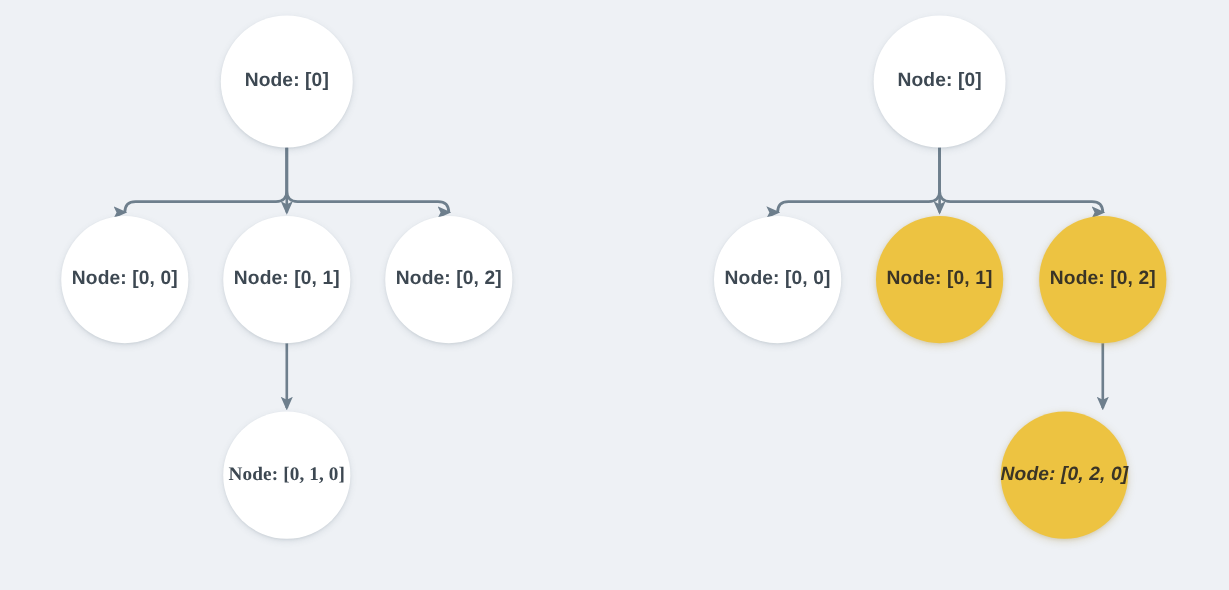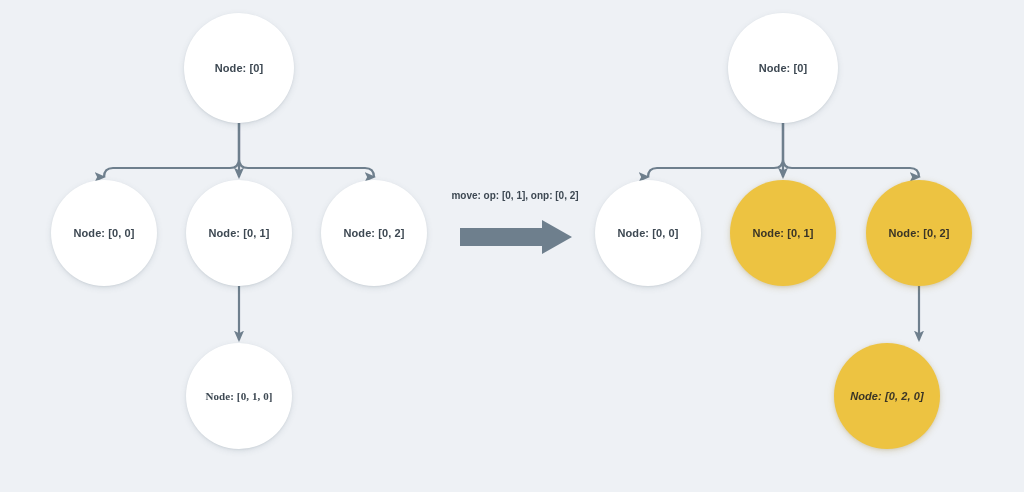--- a/index.html
+++ b/index.html
@@ -37,21 +37,21 @@
     box-shadow: 0 2px 6px rgba(70,90,110,0.13), 0 1px 2px rgba(70,90,110,0.10);
   }
   .node.plain {
     background: #ffffff;
   }
   .node.highlight {
     background: #edc341;
     box-shadow: 0 2px 7px rgba(150,120,30,0.22), 0 1px 3px rgba(150,120,30,0.14);
   }
   .node-label {
-    font-size: 11px;
+    font-size: 16px;
     font-weight: bold;
     color: #3d4852;
     letter-spacing: 0.1px;
     white-space: nowrap;
     user-select: none;
   }
   .node.highlight .node-label {
     color: #3a3426;
   }
   .transition {
@@ -129,20 +129,14 @@
         <span class="node-label">Node: [0, 1]</span>
       </div>
       <div class="node highlight" style="width: 106px; height: 106px; left: 866px; top: 180px;">
         <span class="node-label">Node: [0, 2]</span>
       </div>
       <div class="node highlight" style="width: 106px; height: 106px; left: 834px; top: 343px; font-style: italic;">
         <span class="node-label">Node: [0, 2, 0]</span>
       </div>
     </div>
 
-  <div class="transition">
-    <div class="transition-label">move: op: [0, 1], onp: [0, 2]</div>
-    <svg class="transition-arrow" viewBox="0 0 122 38" width="122" height="38" xmlns="http://www.w3.org/2000/svg">
-      <path d="M 6 10 L 88 10 L 88 2 L 118 19 L 88 36 L 88 28 L 6 28 Z" fill="#6e7f8d"></path>
-    </svg>
-  </div>
 
 </div>
 
 </body></html>

